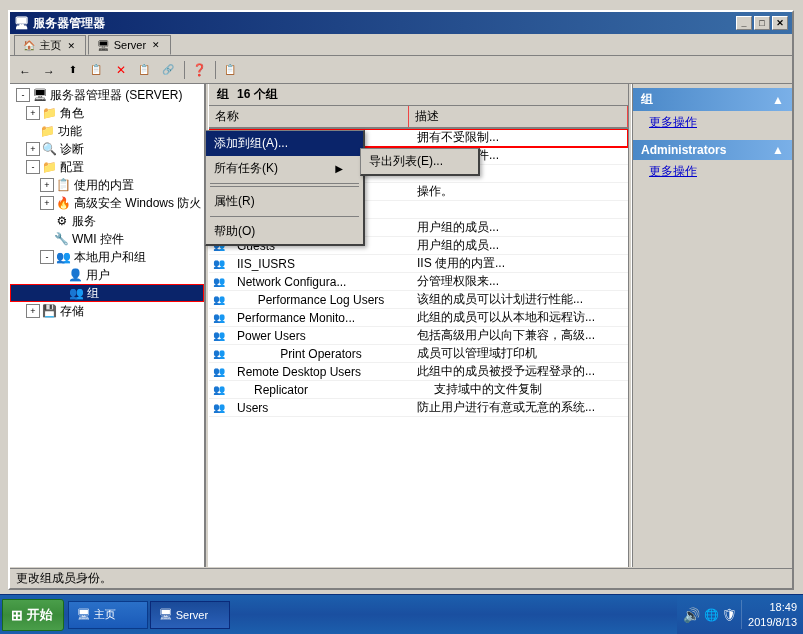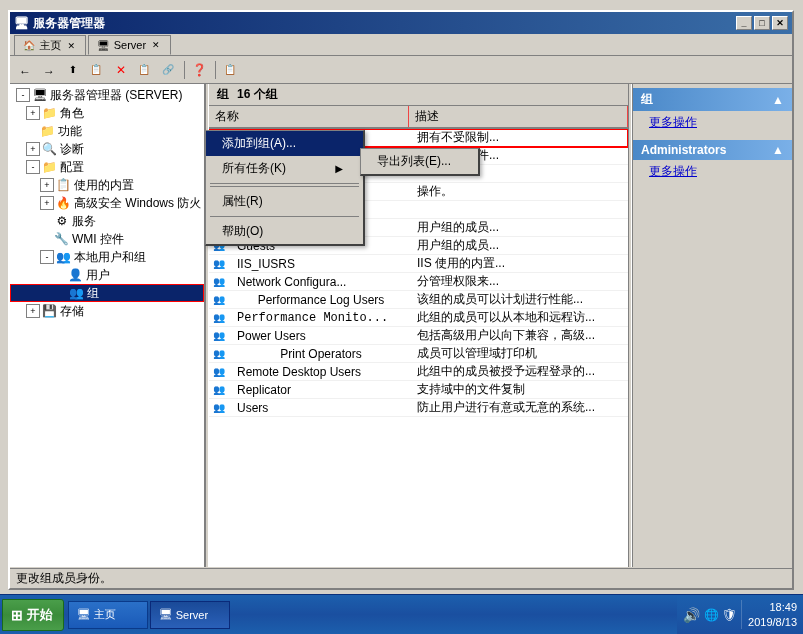--- a/index.html
+++ b/index.html
@@ -357,21 +357,21 @@
       left: 205px;
       background: #d4d0c8;
       border: 1px solid #808080;
       border-right: 2px solid #404040;
       border-bottom: 2px solid #404040;
       box-shadow: 2px 2px 4px rgba(0,0,0,0.3);
       z-index: 50;
       min-width: 160px;
     }
     .ctx-item {
-      padding: 4px 20px 4px 16px;
+      padding: 4px 20px 4px 8px;
       font-size: 12px;
       cursor: pointer;
       white-space: nowrap;
       position: relative;
       display: flex;
       align-items: center;
       justify-content: space-between;
     }
     .ctx-item:hover, .ctx-item.highlighted {
       background: #0a246a;
@@ -634,41 +634,41 @@
           <div class="list-cell" style="width:180px;">Network Configura...</div>
           <div class="list-cell">分管理权限来...</div>
         </div>
         <div class="list-row">
           <span class="list-icon">👥</span>
           <div class="list-cell" style="width:180px;text-align:center;">Performance Log Users</div>
           <div class="list-cell">该组的成员可以计划进行性能...</div>
         </div>
         <div class="list-row">
           <span class="list-icon">👥</span>
-          <div class="list-cell" style="width:180px;font-family:Liberation Mono, monospace;">Performance Monito...</div>
+          <div class="list-cell" style="width:180px;">Performance Monito...</div>
           <div class="list-cell">此组的成员可以从本地和远程访...</div>
         </div>
         <div class="list-row">
           <span class="list-icon">👥</span>
           <div class="list-cell" style="width:180px;">Power Users</div>
           <div class="list-cell">包括高级用户以向下兼容，高级...</div>
         </div>
         <div class="list-row">
           <span class="list-icon">👥</span>
           <div class="list-cell" style="width:180px;text-align:center;">Print Operators</div>
           <div class="list-cell">成员可以管理域打印机</div>
         </div>
         <div class="list-row">
           <span class="list-icon">👥</span>
           <div class="list-cell" style="width:180px;">Remote Desktop Users</div>
           <div class="list-cell">此组中的成员被授予远程登录的...</div>
         </div>
         <div class="list-row">
           <span class="list-icon">👥</span>
-          <div class="list-cell" style="width:180px;">Replicator</div>
+          <div class="list-cell" style="width:180px;margin-left:17px;">Replicator</div>
           <div class="list-cell">支持域中的文件复制</div>
         </div>
         <div class="list-row">
           <span class="list-icon">👥</span>
           <div class="list-cell" style="width:180px;">Users</div>
           <div class="list-cell">防止用户进行有意或无意的系统...</div>
         </div>
       </div>
 
       <div class="splitter"></div>

